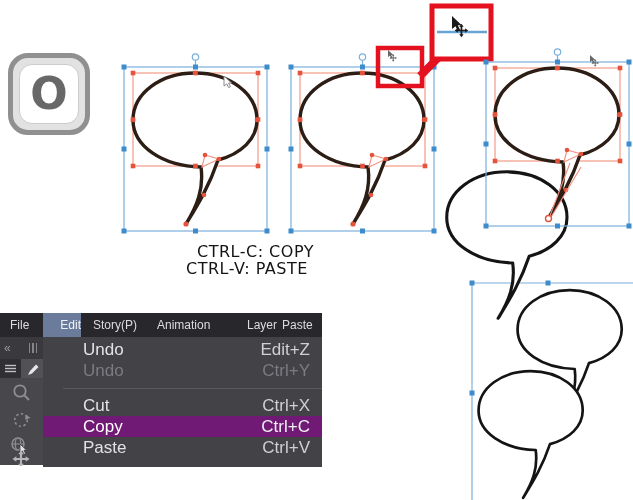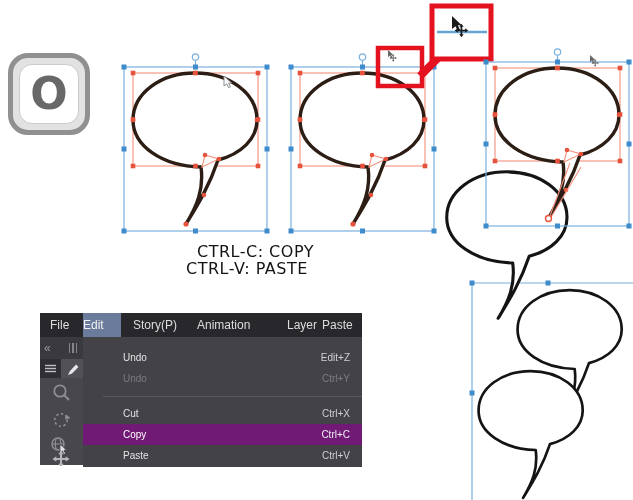--- a/index.html
+++ b/index.html
@@ -14,27 +14,27 @@
           display:flex;align-items:center;justify-content:center;}
   .keycap-letter{font-family:"DejaVu Sans",sans-serif;font-weight:700;font-size:44px;color:#686868;line-height:1;}
 
   
   .caption{position:absolute;color:#141414;font-family:"DejaVu Sans",sans-serif;
            font-weight:400;font-size:16px;letter-spacing:0.5px;white-space:nowrap;}
   #cap1{left:197px;top:242px;}
   #cap2{left:186px;top:259px;}
 
   
-  #menu-panel{position:absolute;left:0;top:313px;width:322px;height:154px;font-size:12px;margin-left:40px;}
+  #menu-panel{position:absolute;left:0;top:313px;width:322px;height:154px;font-size:12px;}
   #menubar{position:absolute;left:0;top:0;width:322px;height:24px;background:#28282c;color:#dcdcde;}
   .mb-item{position:absolute;top:0;height:24px;line-height:24px;}
-  .mb-item.active{background:#6b7b9b;color:#f2f2f4;text-align:left;}
+  .mb-item.active{background:#6b7b9b;color:#f2f2f4;text-align:right;}
 
   #dropdown{position:absolute;left:43px;top:24px;width:279px;height:130px;background:#424247;
-            box-sizing:border-box;padding-top:10px;color:#e3e3e6;font-size:10px;}
+            box-sizing:border-box;padding-top:2px;color:#e3e3e6;font-size:17px;}
   .dd-row{height:21px;line-height:21px;display:flex;justify-content:space-between;
           padding:0 12px 0 40px;}
   .dd-row .sc{color:#cfcfd4;}
   .dd-row.disabled, .dd-row.disabled .sc{color:#7b7b80;}
   .dd-row.highlight{background:#701a75;color:#ffffff;}
   .dd-row.highlight .sc{color:#eef0f4;}
   .dd-sep{height:1px;background:#5a5a5e;margin:7px 0 6px 20px;}
 
   
   #toolstrip{position:absolute;left:0;top:24px;width:43px;height:128px;background:#47474c;}

